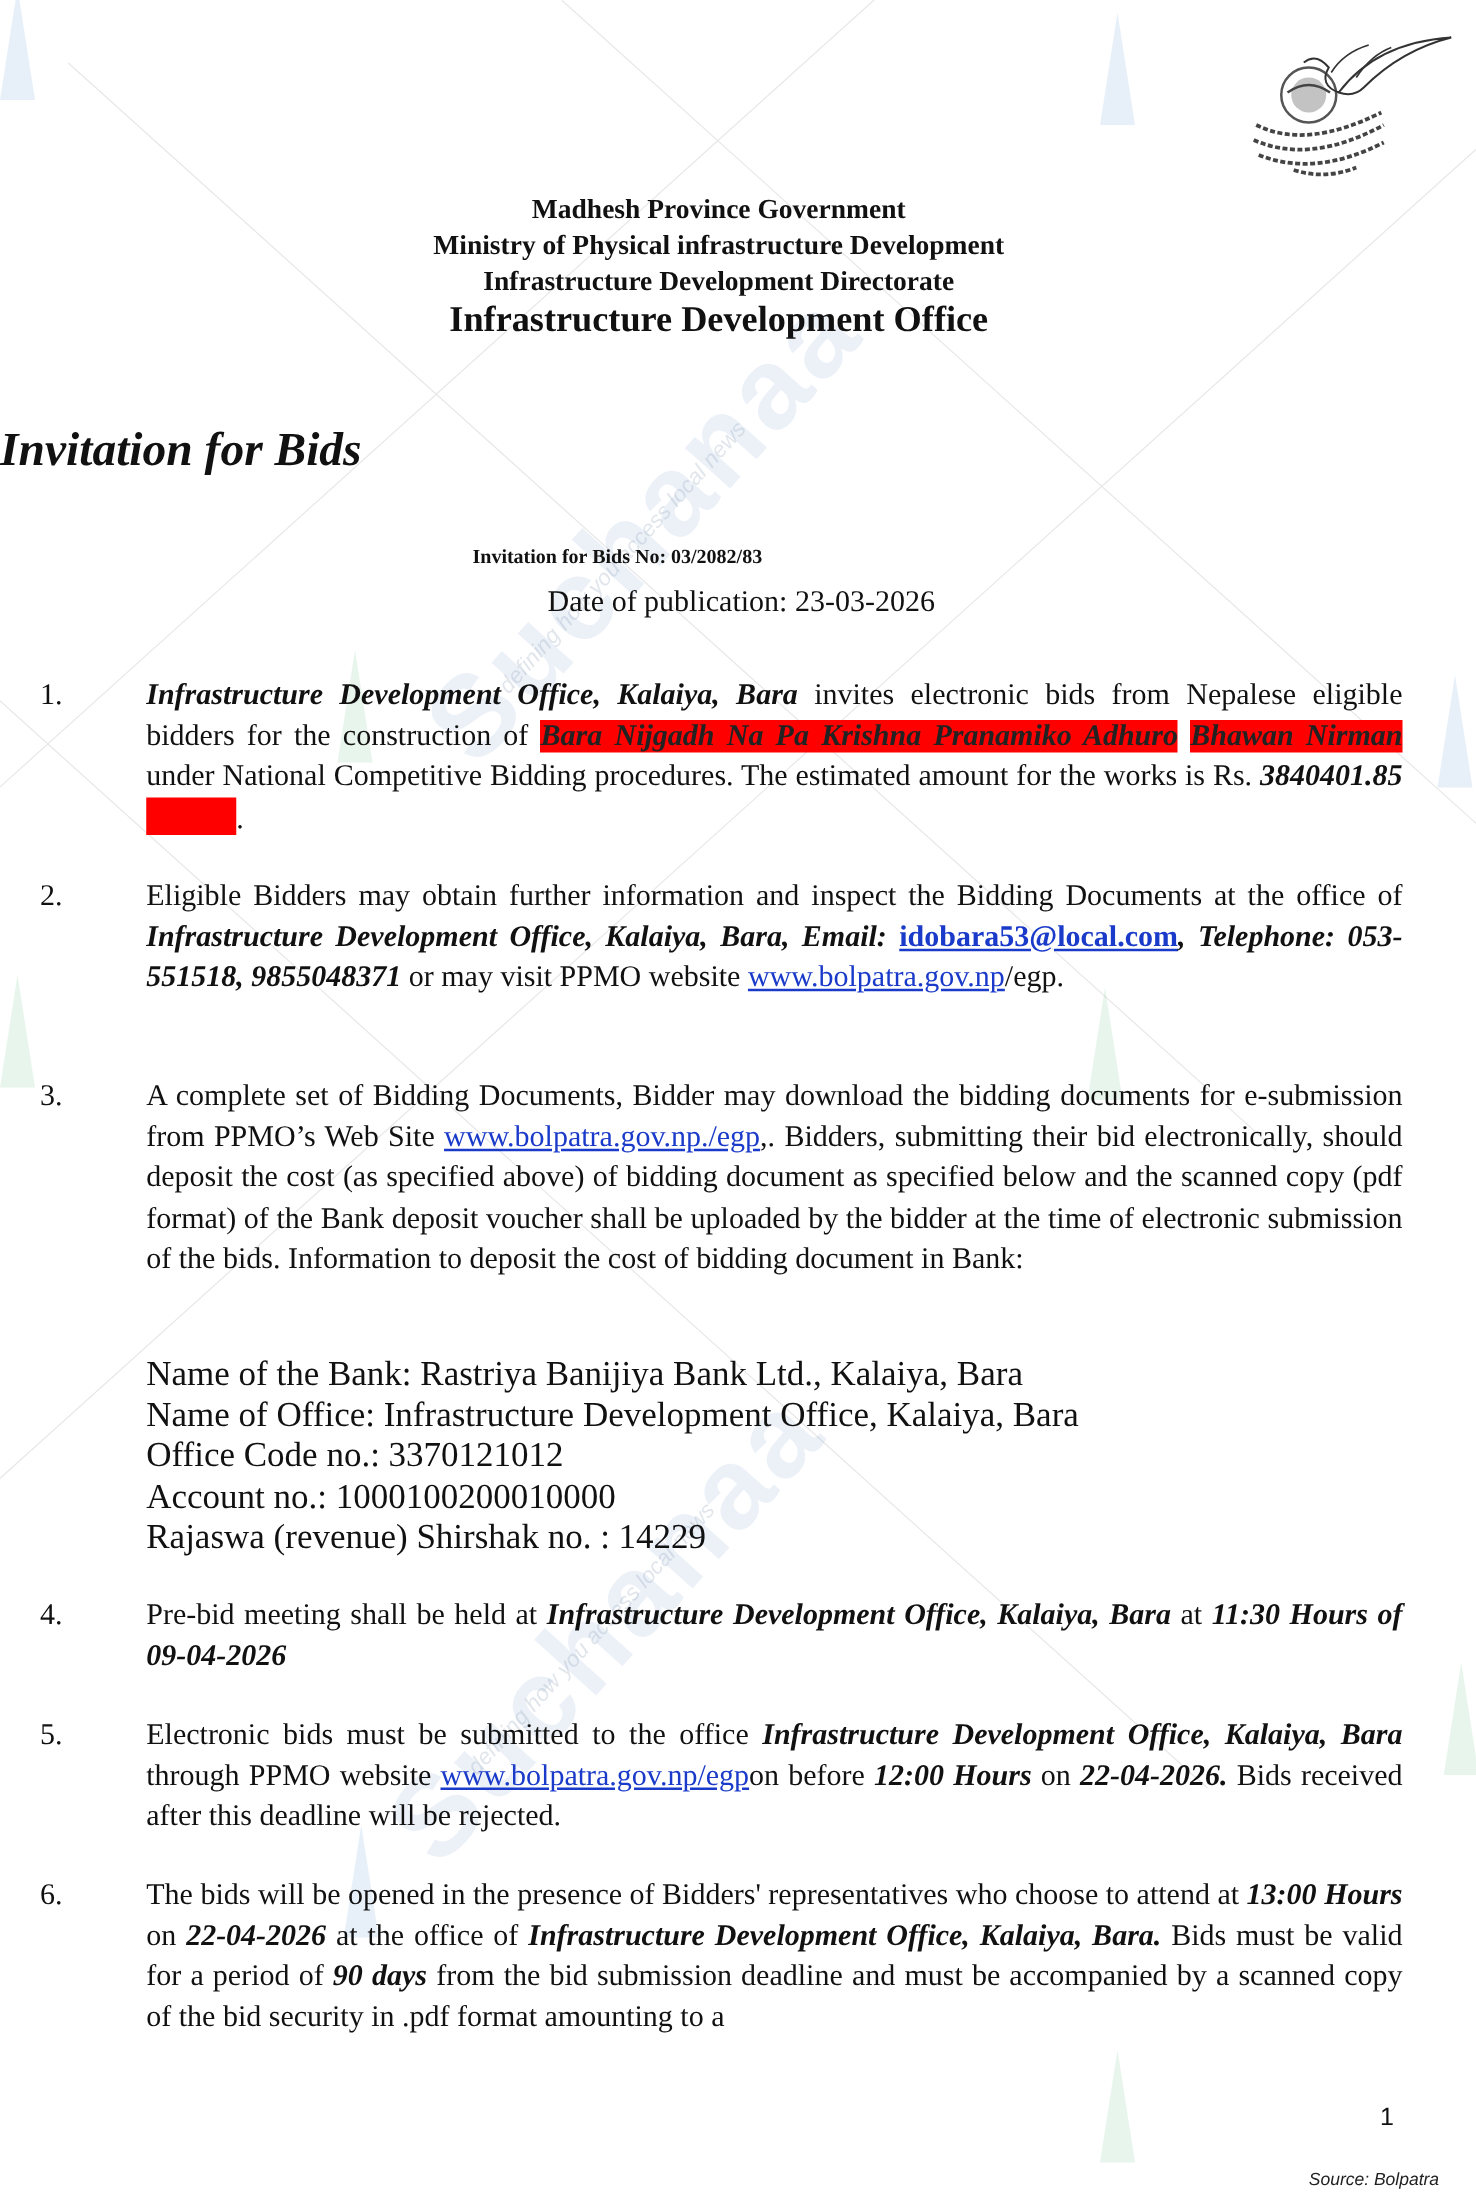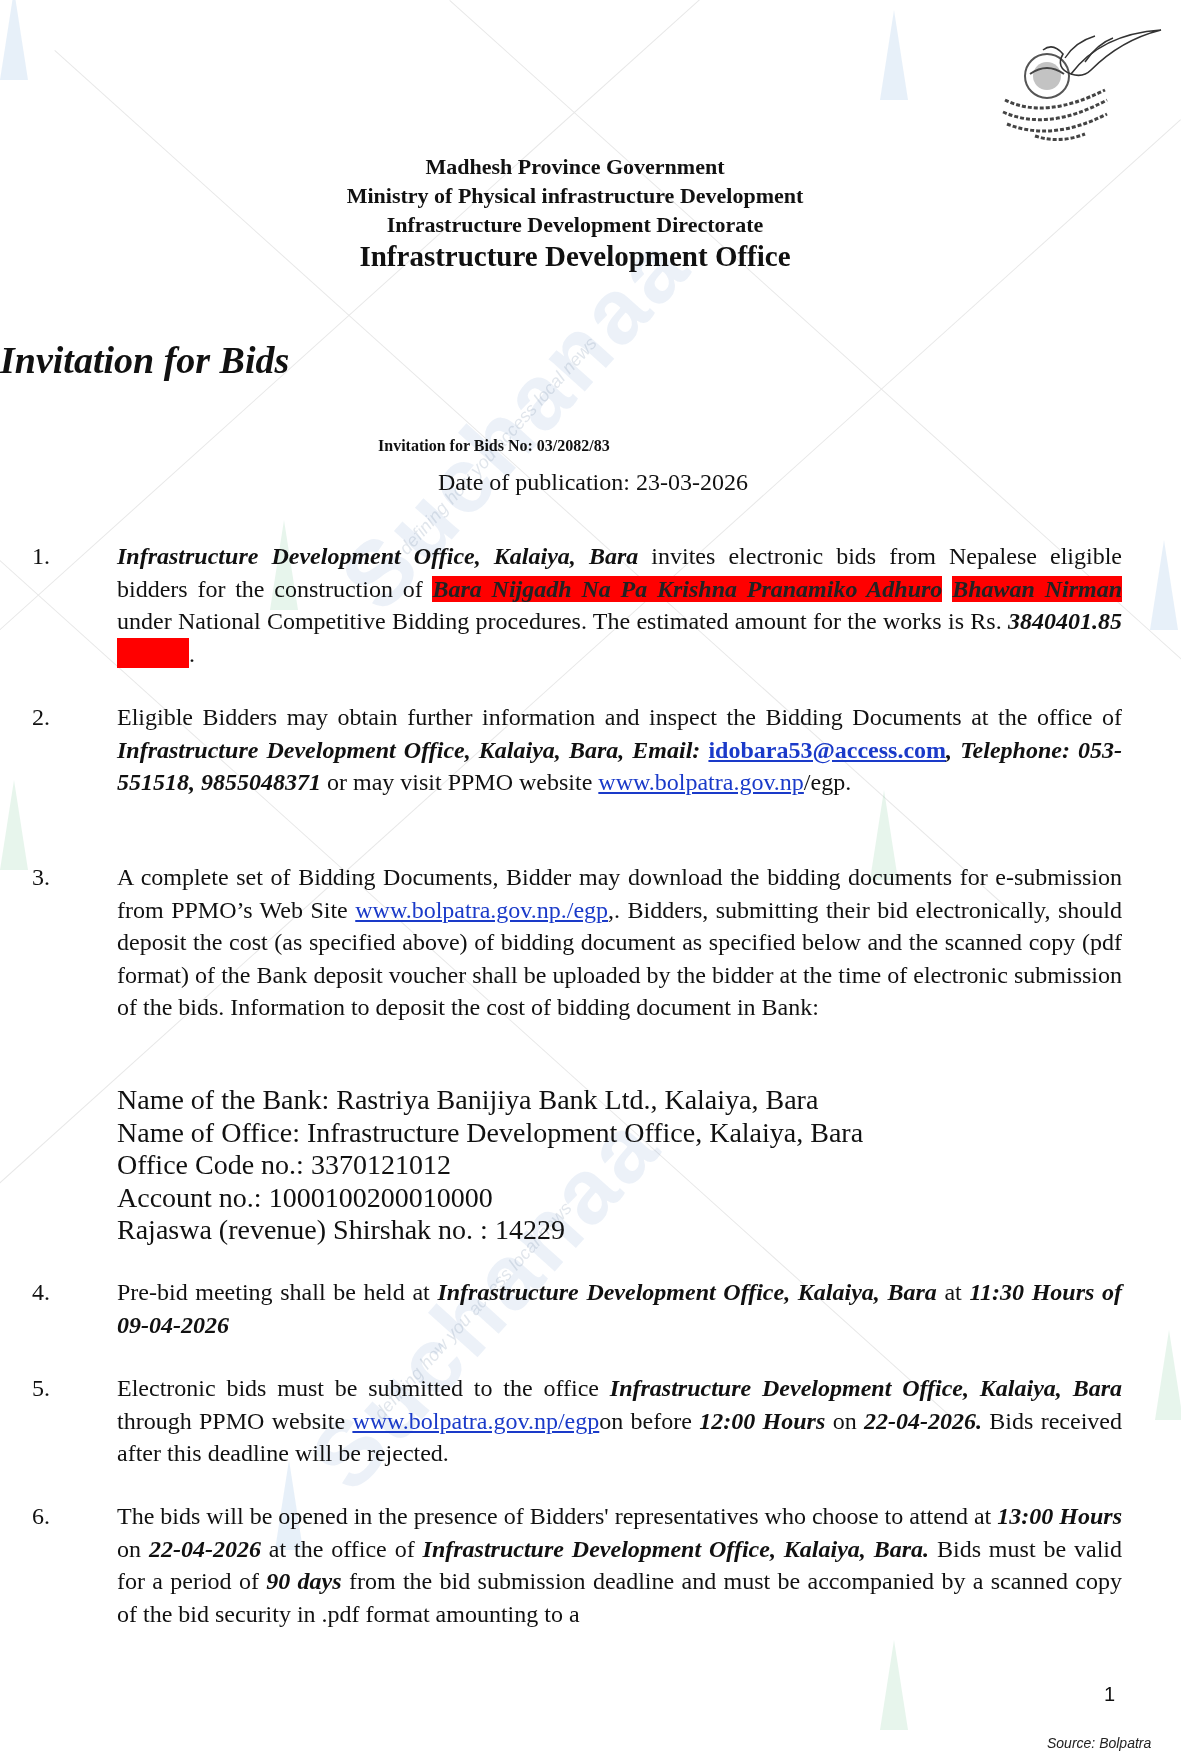--- a/index.html
+++ b/index.html
@@ -102,21 +102,21 @@
   <span class="num">1.</span>
   <div class="body">
     <span class="bi">Infrastructure Development Office, Kalaiya, Bara</span><span> invites electronic bids from Nepalese eligible bidders for the construction of </span><span class="bi hl">Bara Nijgadh Na Pa Krishna Pranamiko  Adhuro</span> <span class="bi hl">Bhawan Nirman</span><span> under National Competitive Bidding procedures. The estimated amount for the works is Rs. </span><span class="bi">3840401.85</span><span class="redbox"></span><span>.</span>
   </div>
 </div>
 
 <div class="item" style="top:701px;">
   <span class="num">2.</span>
   <div class="body">
     <span>Eligible Bidders may obtain further information and inspect the Bidding Documents at the office of </span><span class="bi">Infrastructure Development Office, Kalaiya, Bara, Email:</span>
-    <a class="link bold">idobara53@access.com</a><span class="bi">, Telephone: 053-551518, 9855048371</span><span> or may visit PPMO website </span><a class="link">www.bolpatra.gov.np</a><span>/egp.</span>
+    <a class="link bold">idobara53@local.com</a><span class="bi">, Telephone: 053-551518, 9855048371</span><span> or may visit PPMO website </span><a class="link">www.bolpatra.gov.np</a><span>/egp.</span>
   </div>
 </div>
 
 <div class="item" style="top:861px;">
   <span class="num">3.</span>
   <div class="body">
     <span>A complete set of Bidding Documents, Bidder may download the bidding documents for e-submission from PPMO’s Web Site </span><a class="link">www.bolpatra.gov.np./egp</a><span>,. Bidders, submitting their bid electronically, should deposit the cost (as specified above) of bidding document as specified below and the scanned copy (pdf format) of the Bank deposit voucher shall be uploaded by the bidder at the time of electronic submission of the bids. Information to deposit the cost of bidding document in Bank:</span>
   </div>
 </div>
 

